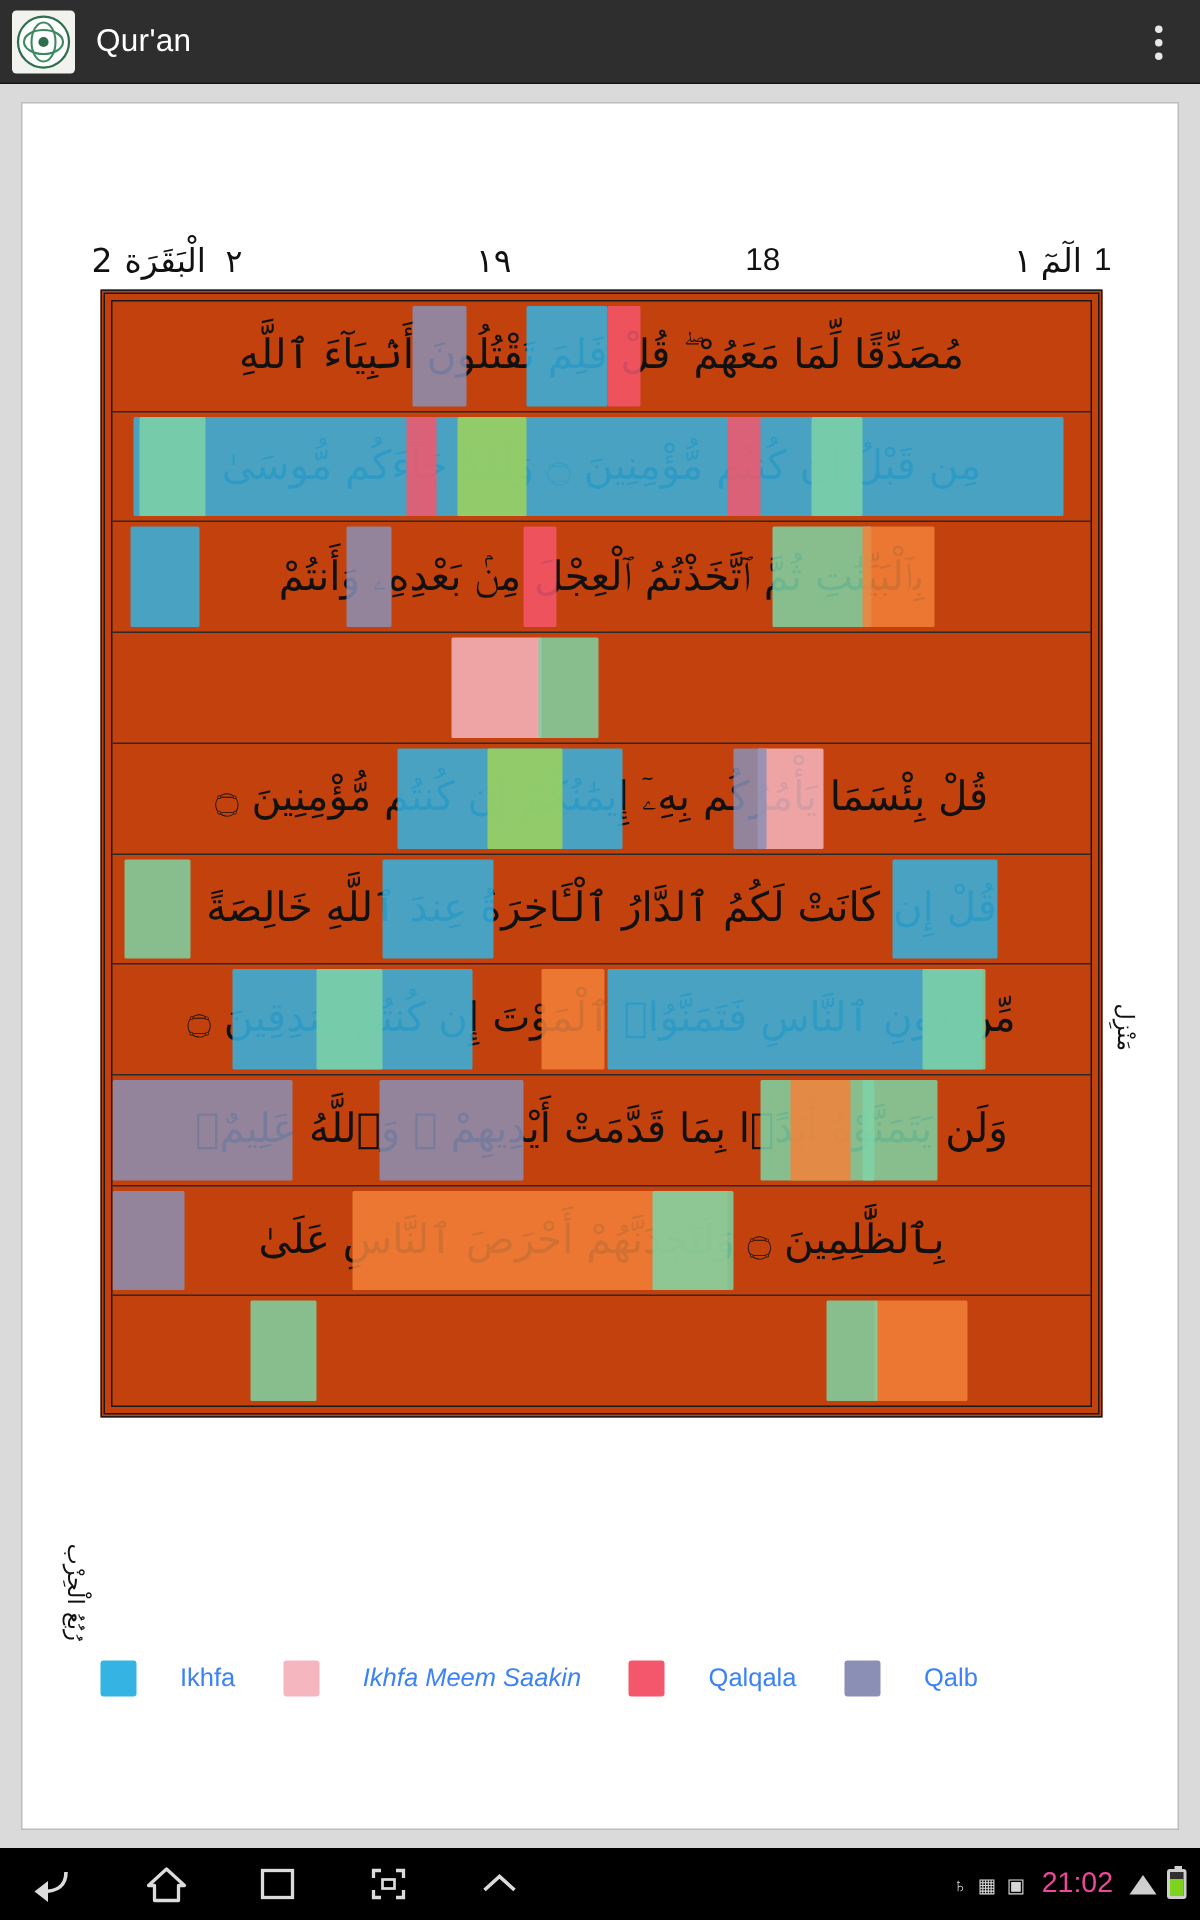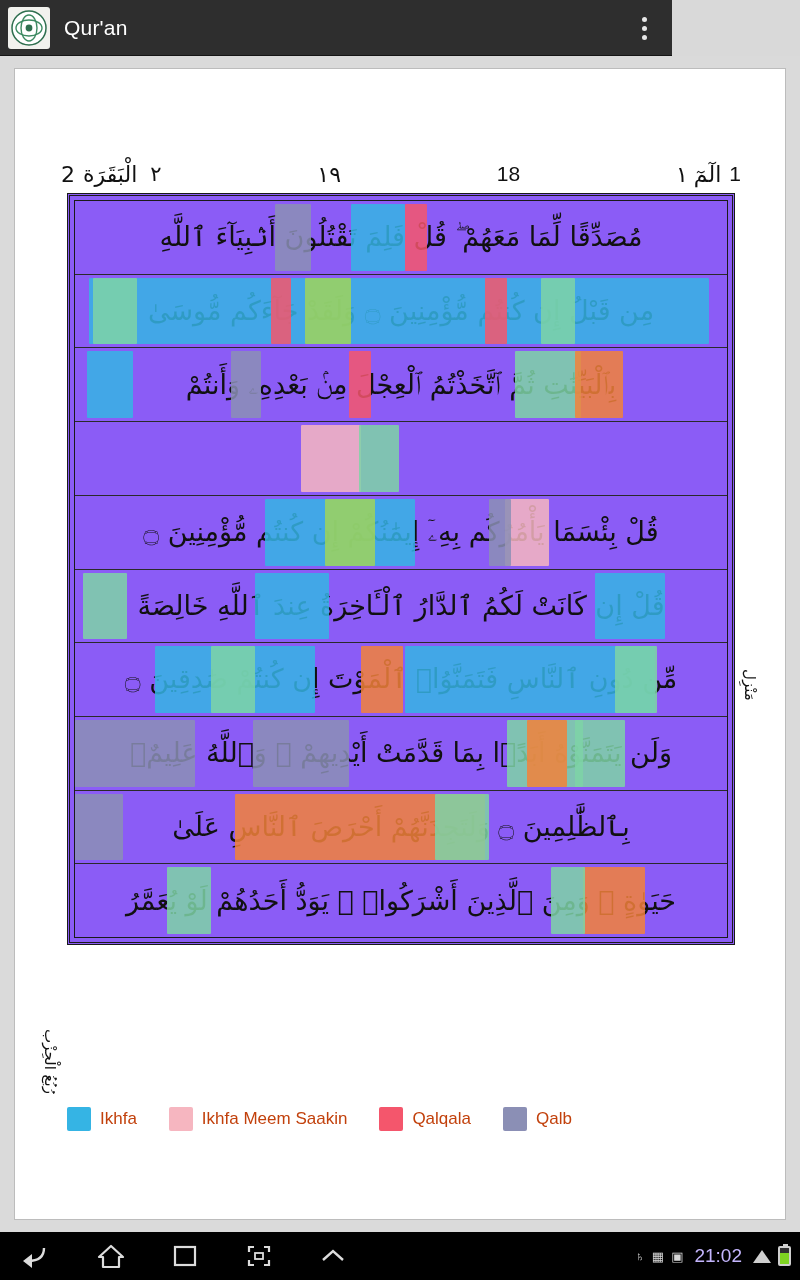--- a/index.html
+++ b/index.html
@@ -12,21 +12,21 @@
   }
   #app {
     position: relative;
     width: 800px; height: 1280px;
     background: #d9d9d9;
   }
 
   
   .actionbar {
     position: absolute; left: 0; top: 0;
-    width: 672px; height: 56px;
+    width: 800px; height: 56px;
     background: #2e2e2e;
     display: flex; align-items: center;
     border-bottom: 1px solid #151515;
   }
   .app-logo {
     width: 42px; height: 42px;
     margin-left: 8px;
     border-radius: 3px;
     background: #f2f2ee;
     display: flex; align-items: center; justify-content: center;
@@ -76,21 +76,21 @@
   .head-cell { white-space: nowrap; }
   .head-ar { font-family: "DejaVu Sans", serif; font-size: 22px; }
   .head-spacer { flex: 1 1 auto; }
 
   
   .mushaf {
     position: absolute;
     left: 52px; top: 124px;
     width: 668px; height: 752px;
     border: 3px double #1a1a1a;
-    background: #8b5cf6;
+    background: #c2410c;
     padding: 4px;
     text-align: center;
   }
   .mushaf-inner {
     width: 100%; height: 100%;
     border: 1px solid #1a1a1a;
     display: flex; flex-direction: column;
   }
   .aline {
     flex: 1 1 0;
@@ -135,40 +135,40 @@
   .legend {
     position: absolute; left: 52px; top: 1030px;
     width: 688px; height: 40px;
     display: flex; align-items: center;
     gap: 10px;
   }
   .legend-item { display: flex; align-items: center; }
   .legend-swatch {
     width: 24px; height: 24px; border-radius: 2px; margin-right: 9px;
   }
-  .legend-label { font-size: 17px; color: #c2410c; white-space: nowrap; }
+  .legend-label { font-size: 17px; color: #3b82f6; white-space: nowrap; margin-left: 20px; }
 
   
   .navbar {
     position: absolute; left: 0; top: 1232px;
     width: 800px; height: 48px;
     background: #000000;
     display: flex; align-items: center;
   }
   .nav-btn {
     width: 74px; height: 48px;
     display: flex; align-items: center; justify-content: center;
   }
   .nav-spacer { flex: 1 1 auto; }
   .sysicons {
     display: flex; align-items: center; gap: 7px;
     padding-right: 9px; height: 48px;
   }
   .sys-ico { color: #d6d6d6; font-size: 13px; line-height: 1; }
-  .clock { color: #c4b5fd; font-size: 19px; margin: 0 4px; }
+  .clock { color: #ec4899; font-size: 19px; margin: 0 4px; }
   .battery {
     width: 13px; height: 20px; border: 2px solid #cfcfcf; border-radius: 2px;
     position: relative; background: linear-gradient(to top,#7ed321 70%, #303030 70%);
   }
   .battery::after{
     content:""; position:absolute; top:-4px; left:3px; width:5px; height:2px; background:#cfcfcf;
   }
   .wifi { width: 0; height: 0; border-left: 9px solid transparent; border-right: 9px solid transparent; border-bottom: 13px solid #cfcfcf; }
 </style>
 </head>
@@ -274,31 +274,30 @@
             <div class="aline">
               <span class="hl" style="background: rgb(242, 129, 58); left: 160px; width: 250px;"></span>
               <span class="hl" style="background: rgb(126, 211, 166); left: 360px; width: 54px;"></span>
               <span class="hl" style="background: rgb(139, 143, 181); left: 0px; width: 48px;"></span>
               <span class="txt">بِٱلظَّٰلِمِينَ ۝ وَلَتَجِدَنَّهُمْ أَحْرَصَ ٱلنَّاسِ عَلَىٰ</span>
             </div>
             <div class="aline">
               <span class="hl" style="background: rgb(242, 129, 58); left: 508px; width: 62px;"></span>
               <span class="hl" style="background: rgb(126, 211, 166); left: 476px; width: 34px;"></span>
               <span class="hl" style="background: rgb(126, 211, 166); left: 92px; width: 44px;"></span>
-              <span class="txt">حَيَوٰةٍ ۚ وَمِنَ ٱلَّذِينَ أَشْرَكُوا۟ ۚ يَوَدُّ أَحَدُهُمْ لَوْ يُعَمَّرُ</span>
             </div>
           </div>
       </div>
 
       <div class="legend" id="legend">
           <div class="legend-item" style="margin-right: 22px;">
             <span class="legend-swatch" style="background: rgb(53, 180, 228);"></span>
             <span class="legend-label">Ikhfa</span>
           </div>
-          <div class="legend-item" style="margin-right: 22px;">
+          <div class="legend-item" style="margin-right: 22px; font-style: italic;">
             <span class="legend-swatch" style="background: rgb(246, 182, 192);"></span>
             <span class="legend-label">Ikhfa Meem Saakin</span>
           </div>
           <div class="legend-item" style="margin-right: 22px;">
             <span class="legend-swatch" style="background: rgb(244, 86, 108);"></span>
             <span class="legend-label">Qalqala</span>
           </div>
           <div class="legend-item">
             <span class="legend-swatch" style="background: rgb(139, 143, 181);"></span>
             <span class="legend-label">Qalb</span>

